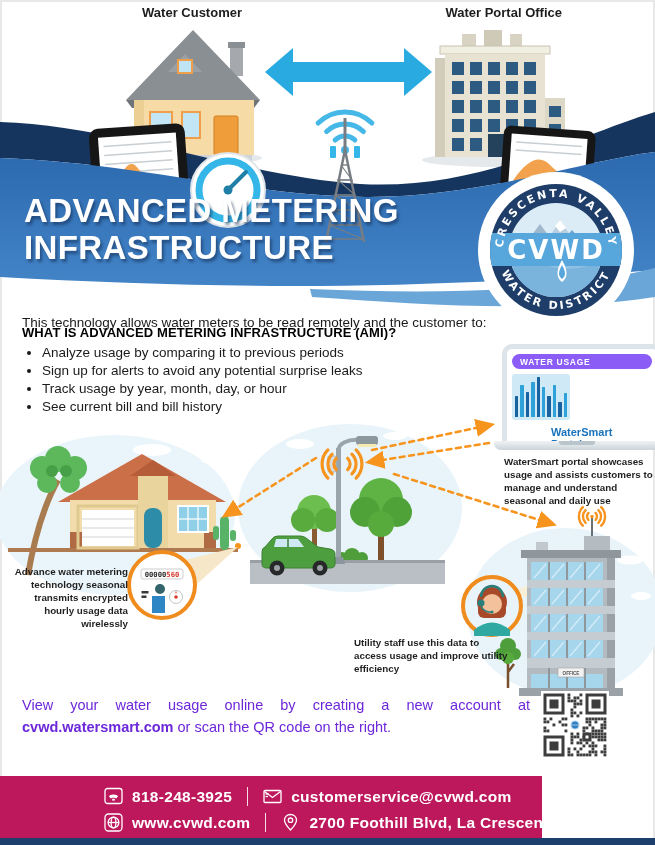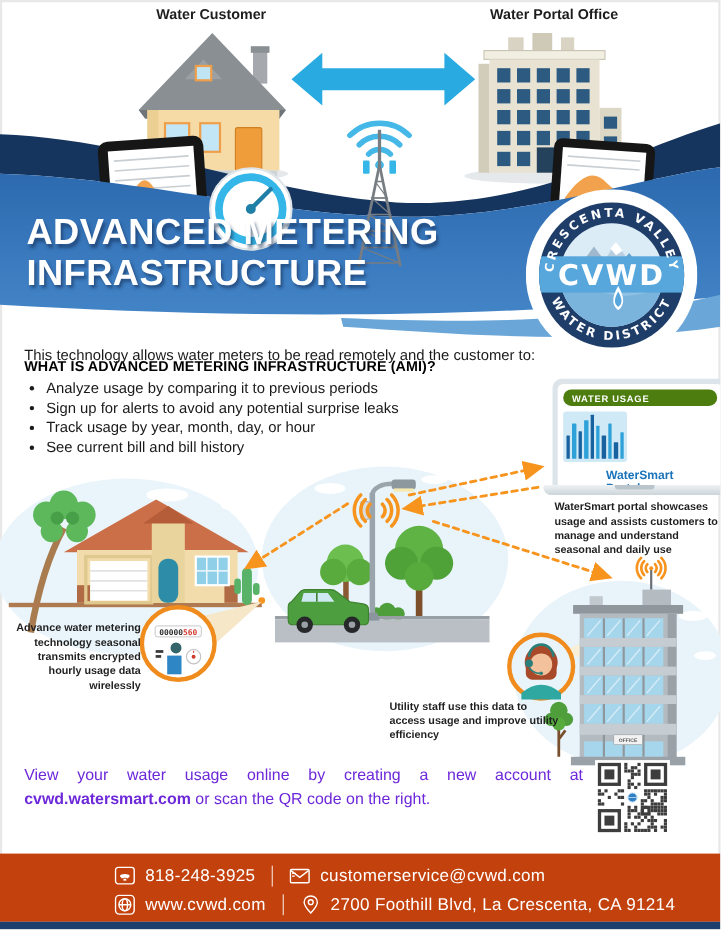--- a/index.html
+++ b/index.html
@@ -27,37 +27,37 @@
   
   .caption{position:absolute;font-size:9.8px;font-weight:700;color:#1f1f1f;line-height:1.32;z-index:8;}
   .caption.house{left:14px;top:566px;width:114px;text-align:right;}
   .caption.laptop{left:504px;top:456px;width:150px;text-align:left;}
   .caption.building{left:354px;top:637px;width:154px;text-align:left;}
 
   
   .laptop{position:absolute;left:502px;top:344px;z-index:8;}
   .laptop .screen{width:140px;height:82px;background:#fff;border:5px solid #dde5ea;border-bottom:none;
      border-radius:10px 10px 0 0;padding:5px;}
-  .laptop .pill{background:#4d7c0f;color:#fff;font-size:8.5px;font-weight:800;letter-spacing:.7px;
+  .laptop .pill{background:#8b5cf6;color:#fff;font-size:8.5px;font-weight:800;letter-spacing:.7px;
      border-radius:8px;padding:3px 0 2px 8px;}
   .laptop .scr-row{display:flex;margin-top:5px;gap:6px;flex-direction:column;}
   .usage-chart{width:58px;height:46px;background:#cfe9f6;border-radius:3px;display:flex;align-items:flex-end;gap:2px;padding:3px;box-sizing:border-box;}
   .usage-chart .bar{width:3.4px;border-radius:.5px;}
   .portal-label{font-size:11px;font-weight:800;color:#1a74bc;line-height:1.12;align-self:center;width:62px;}
   .laptop .base{width:166px;height:9px;margin-left:-8px;background:linear-gradient(#eef2f4,#ccd5da);
      border-radius:3px 3px 9px 9px;position:relative;}
   .laptop .base .notch{position:absolute;left:65px;top:0;width:36px;height:3.5px;background:#b9c4cb;border-radius:0 0 3px 3px;}
 
   
   .cta-text{position:absolute;left:22px;top:695px;width:508px;font-size:14.5px;color:#6d28d9;line-height:1.5;z-index:7;}
   .cta-line1{text-align:justify;text-align-last:justify;}
   .qr{position:absolute;left:541px;top:691px;width:68px;height:68px;background:#fff;z-index:7;}
 
   
-  .footer{position:absolute;left:0;top:776px;width:655px;height:62px;background:#c2410c;z-index:9;}
+  .footer{position:absolute;left:0;top:776px;width:542px;height:62px;background:#be185d;z-index:9;font-weight:bold;}
   .footer-strip{position:absolute;left:0;top:838px;width:655px;height:7px;background:#1d3f6e;z-index:9;}
   .footer-rows{position:absolute;left:104px;top:7px;}
   .f-row{display:flex;align-items:center;height:25px;margin:1px 0;}
   .f-row .f-icon{width:19px;height:19px;margin-right:9px;flex:none;}
   .f-row .f-text{color:#fff;font-size:15.5px;letter-spacing:.3px;white-space:nowrap;}
   .f-row .f-text.col1{min-width:100px;}
   .f-div{width:1px;height:19px;background:rgba(255,255,255,.85);margin:0 15px;}
 </style>
 </head>
 <body>

